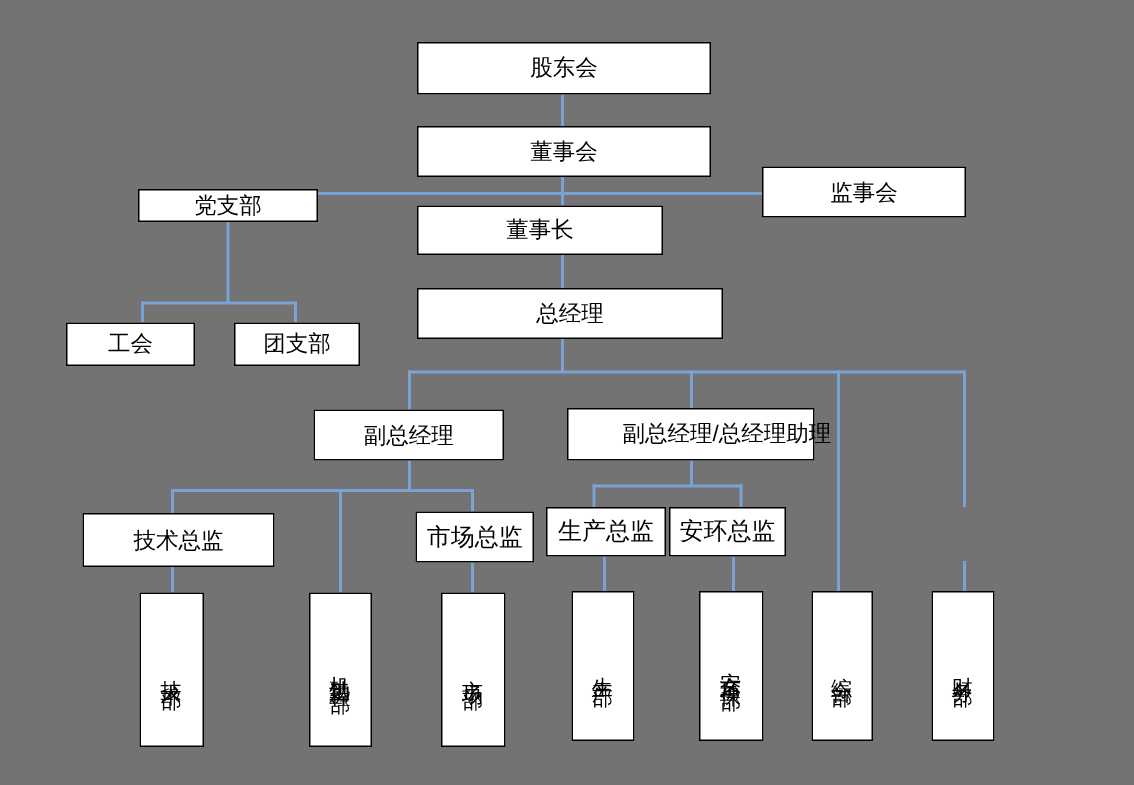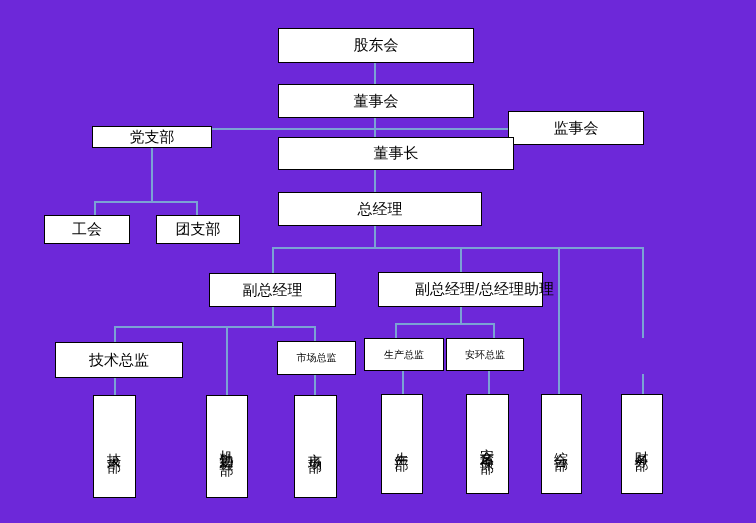--- a/index.html
+++ b/index.html
@@ -5,38 +5,38 @@
   html, body {
     margin: 0;
     padding: 0;
     background: #ffffff;
     font-family: "Liberation Sans", "DejaVu Sans", sans-serif;
   }
   #canvas {
     position: relative;
     width: 756px;
     height: 523px;
-    background: #6d28d9;
+    background: #737373;
     overflow: hidden;
   }
   .box {
     position: absolute;
     box-sizing: border-box;
     border: 1px solid #000000;
     background: #ffffff;
     color: #000000;
     font-size: 15px;
     display: flex;
     align-items: center;
     justify-content: center;
     text-align: center;
     white-space: nowrap;
     z-index: 2;
   }
-  .box.small { font-size: 10px; text-align: center; }
+  .box.small { font-size: 16px; text-align: center; }
   .vbox {
     writing-mode: vertical-rl;
     text-orientation: upright;
     font-size: 14px;
     letter-spacing: 3px;
     white-space: normal;
   }
   .line {
     position: absolute;
     background: #7ba2d4;
@@ -79,21 +79,21 @@
   <div class="line" style="left: 114px; top: 378px; width: 2px; height: 17px; background: rgb(123, 162, 212);"></div>
   <div class="line" style="left: 314px; top: 375px; width: 2px; height: 20px; background: rgb(123, 162, 212);"></div>
   <div class="line" style="left: 402px; top: 371px; width: 2px; height: 23px; background: rgb(123, 162, 212);"></div>
   <div class="line" style="left: 488px; top: 371px; width: 2px; height: 23px; background: rgb(123, 162, 212);"></div>
   <div class="line" style="left: 642px; top: 374px; width: 2px; height: 20px; background: rgb(123, 162, 212);"></div>
 
   <div class="box" style="left:278px; top:28px; width:196px; height:35px;">股东会</div>
   <div class="box" style="left:278px; top:84px; width:196px; height:34px;">董事会</div>
   <div class="box" style="left:92px; top:126px; width:120px; height:22px;">党支部</div>
   <div class="box" style="left:508px; top:111px; width:136px; height:34px;">监事会</div>
-  <div class="box" style="left:278px; top:137px; width:236px; height:33px;">董事长</div>
+  <div class="box" style="left:278px; top:137px; width:164px; height:33px;">董事长</div>
   <div class="box" style="left:278px; top:192px; width:204px; height:34px;">总经理</div>
   <div class="box" style="left:44px; top:215px; width:86px; height:29px;">工会</div>
   <div class="box" style="left:209px; top:273px; width:127px; height:34px;">副总经理</div>
   <div class="box" style="left:156px; top:215px; width:84px; height:29px;">团支部</div>
   <div class="box" style="left:378px; top:272px; width:165px; height:35px;padding-left:48px;">副总经理/总经理助理</div>
   <div class="box" style="left:55px; top:342px; width:128px; height:36px;">技术总监</div>
   <div class="box small" style="left:277px; top:341px; width:79px; height:34px;">市场总监</div>
   <div class="box small" style="left:364px; top:338px; width:80px; height:33px;">生产总监</div>
   <div class="box small" style="left:446px; top:338px; width:78px; height:33px;">安环总监</div>
 

